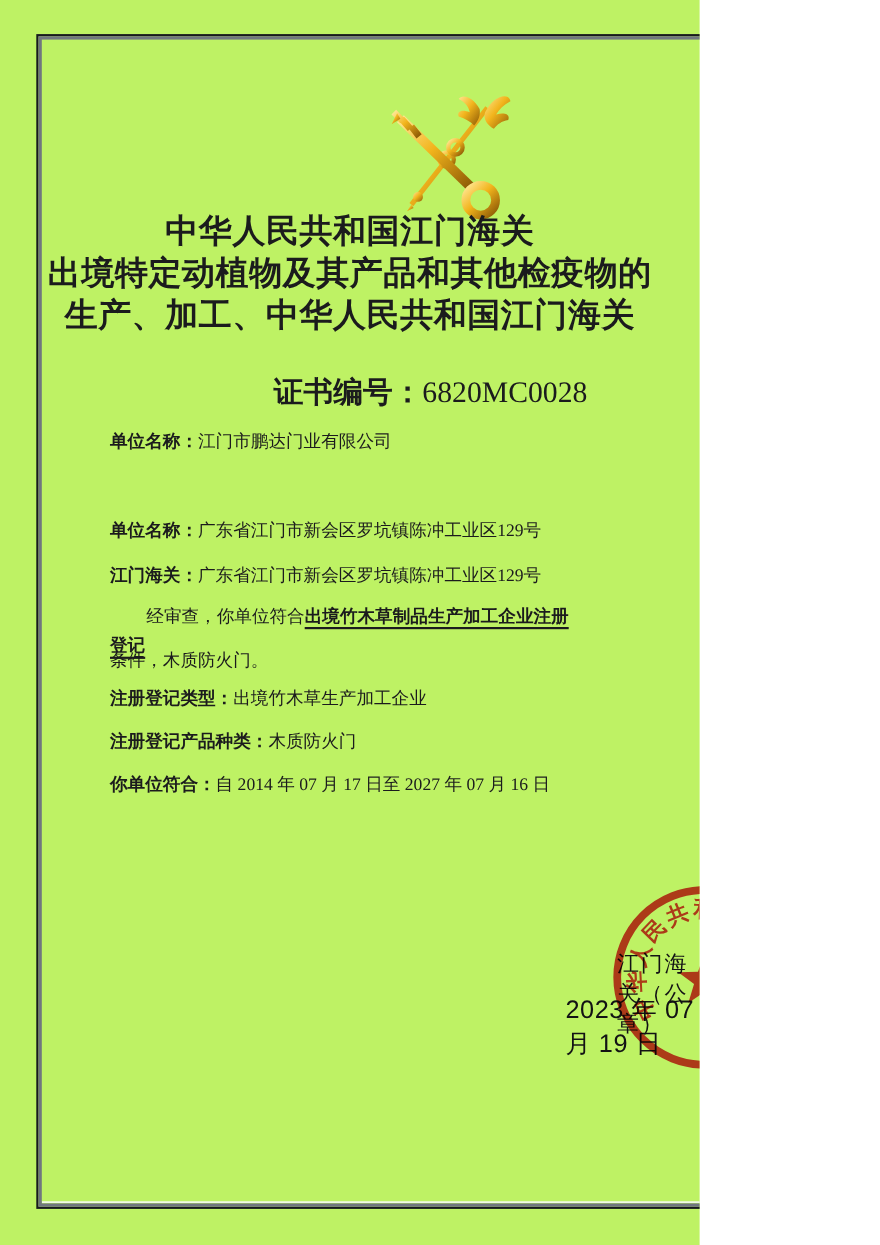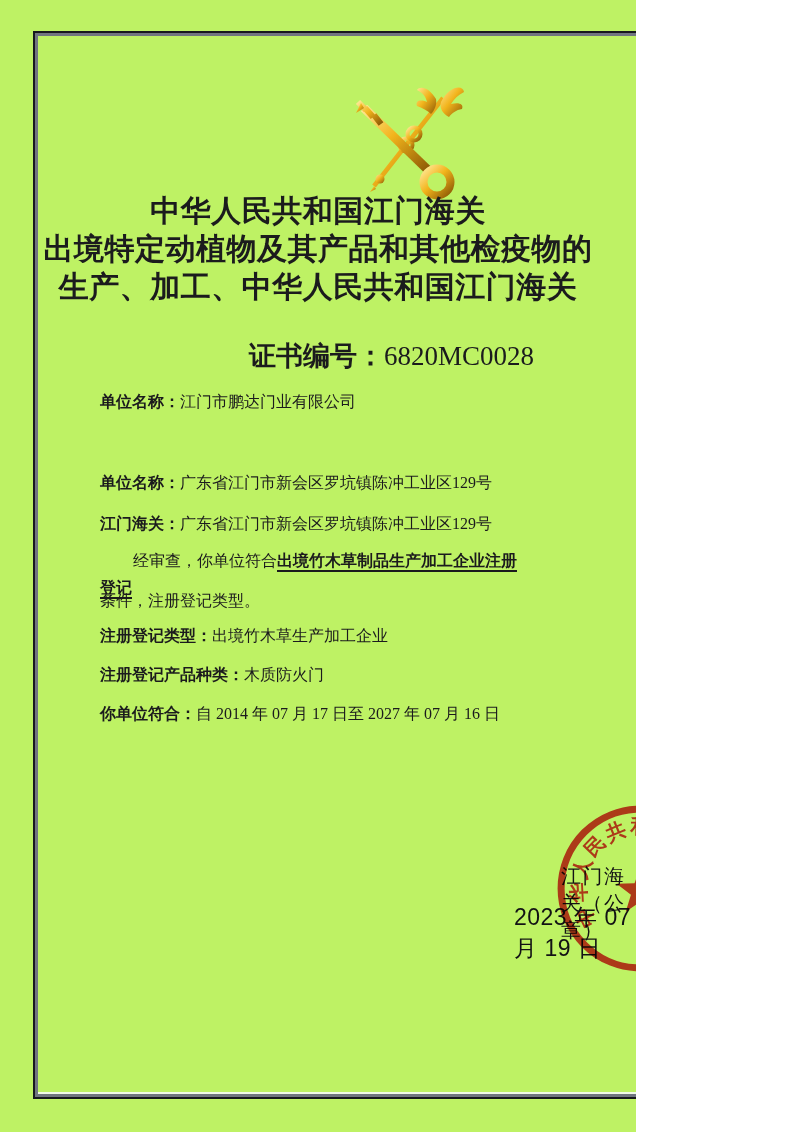--- a/index.html
+++ b/index.html
@@ -110,21 +110,21 @@
     <span class="lbl">单位名称：</span><span class="val">广东省江门市新会区罗坑镇陈冲工业区129号</span>
   </div>
   <div class="bline" style="top:510px">
     <span class="lbl">江门海关：</span><span class="val">广东省江门市新会区罗坑镇陈冲工业区129号</span>
   </div>
 
   <div class="bline statement" style="top:547px">
     <span class="val">经审查，你单位符合</span><span class="ul-bold">出境竹木草制品生产加工企业注册登记</span>
   </div>
   <div class="bline" style="top:587px">
-    <span class="val">条件，注册登记类型。</span>
+    <span class="val">条件，木质防火门。</span>
   </div>
 
   <div class="bline" style="top:661px">
     <span class="lbl">注册登记产品种类：</span><span class="val">木质防火门</span>
   </div>
   <div class="bline" style="top:622px">
     <span class="lbl">注册登记类型：</span><span class="val">出境竹木草生产加工企业</span>
   </div>
   <div class="bline" style="top:700px">
     <span class="lbl">你单位符合：</span><span class="val">自 2014 年 07 月 17 日至 2027 年 07 月 16 日</span>

